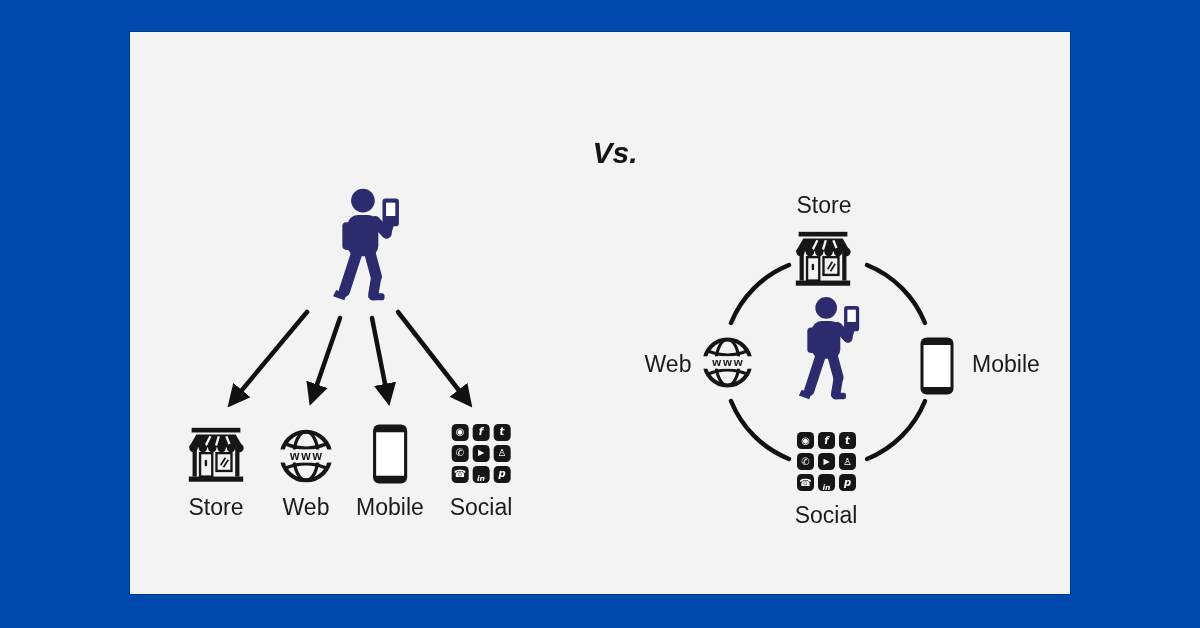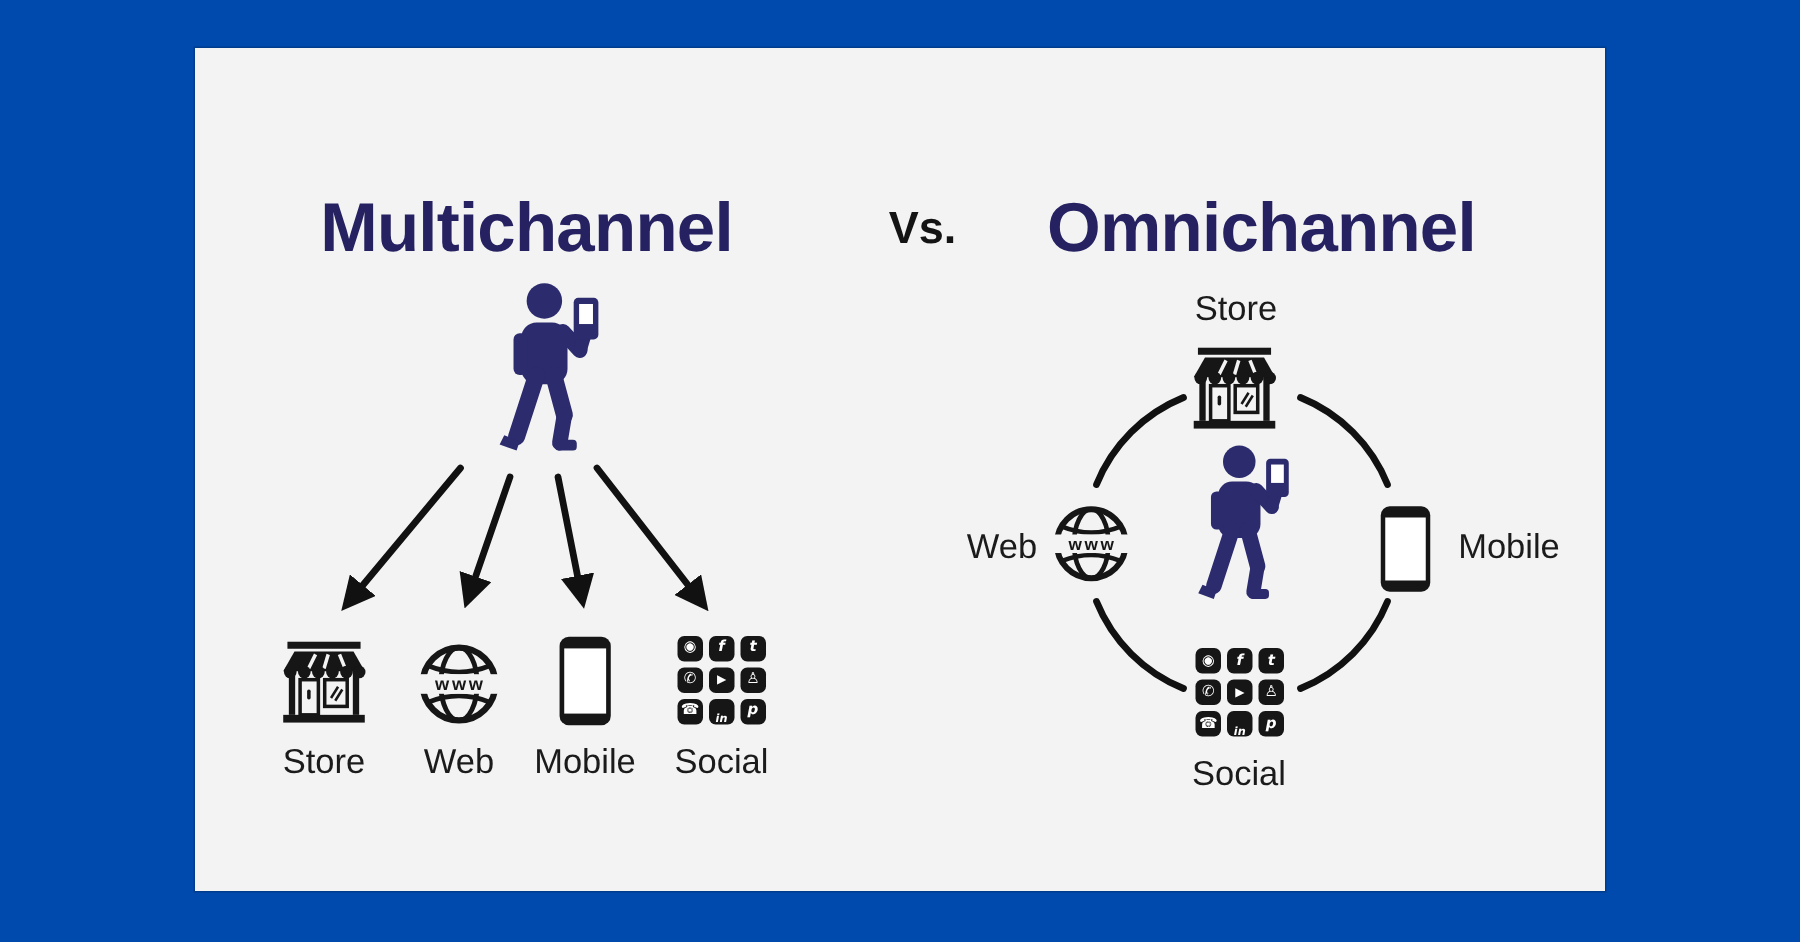--- a/index.html
+++ b/index.html
@@ -11,21 +11,21 @@
     background:#f2f3f2; box-shadow:0 0 0 1px rgba(0,0,0,.18);
   }
   .title {
     position:absolute; top:96px; font-size:46px; font-weight:800;
     color:#262262; text-align:center; letter-spacing:-0.5px; line-height:1;
   }
   .title.left  { left:71px;  width:300px; }
   .title.right { left:546px; width:330px; }
   .vs {
     position:absolute; left:460px; top:106px; width:50px; text-align:center;
-    font-size:30px; font-weight:600; color:#141414; line-height:1;
+    font-size:30px; font-weight:600; color:#141414; line-height:1;font-style:italic;
   }
   .overlay { position:absolute; left:0; top:0; width:940px; height:562px; pointer-events:none; }
   .abs { position:absolute; }
   .channel { position:absolute; top:390px; transform:translateX(-50%); text-align:center; }
   .ch-iconbox { height:62px; display:flex; align-items:flex-end; justify-content:center; }
   .ch-label { margin-top:10px; font-size:23px; color:#1b1b1b; }
   .r-label { position:absolute; transform:translateX(-50%); font-size:23px; color:#1b1b1b; white-space:nowrap; }
   .social-grid { display:grid; grid-template-columns:repeat(3,17px); grid-gap:4px; }
   .tile {
     width:17px; height:17px; background:#161616; border-radius:4.5px;
@@ -37,23 +37,21 @@
   .tile.play  { font-size:8px; }
   .navy { fill:#2b2b6d; }
   .navy-stroke { stroke:#2b2b6d; }
 </style>
 </head>
 <body>
 
 <div class="stage">
   <div class="card">
 
-    <div class="title left">Multichannel</div>
     <div class="vs">Vs.</div>
-    <div class="title right">Omnichannel</div>
 
     <svg class="overlay" viewBox="0 0 940 562">
       <defs>
         <marker id="ah" viewBox="0 0 8 8" refX="5.5" refY="4" markerWidth="5" markerHeight="5" orient="auto">
           <path d="M0,0 L8,4 L0,8 Z" fill="#111"></path>
         </marker>
       </defs>
       <g stroke="#111" stroke-width="4.5" stroke-linecap="round">
         <line x1="177" y1="280" x2="102" y2="370" marker-end="url(#ah)"></line>
         <line x1="210" y1="286" x2="182" y2="367" marker-end="url(#ah)"></line>

